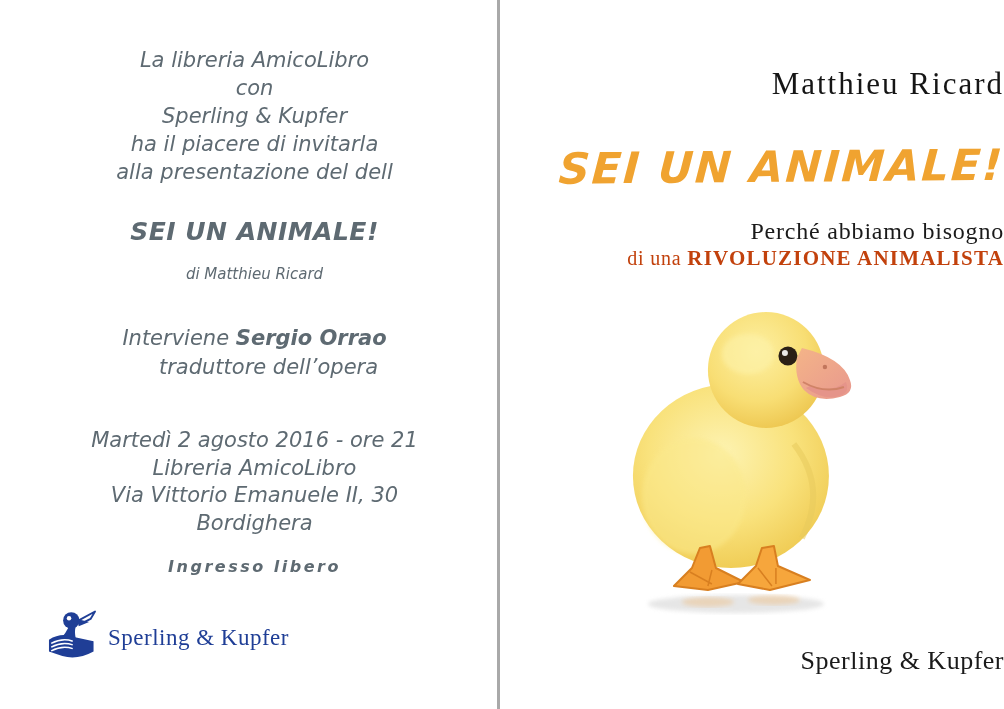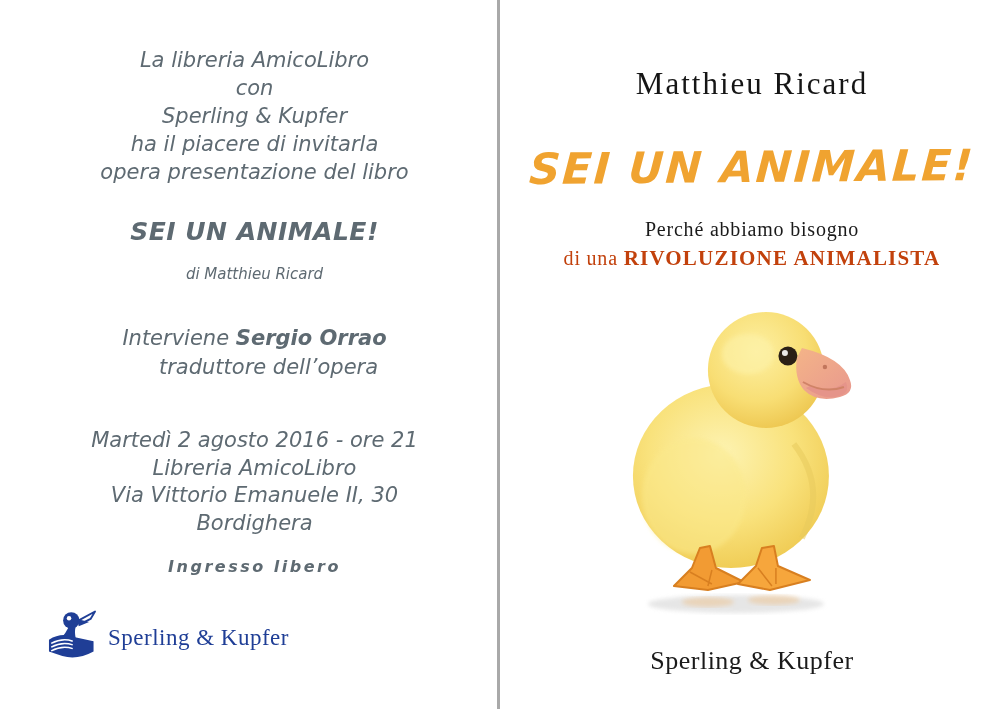--- a/index.html
+++ b/index.html
@@ -26,44 +26,44 @@
   .event-block { top:427px; font-size:21px; font-style:italic; line-height:27.5px; }
   .event-line { display:block; }
   .admission { top:557px; font-size:16px; font-weight:bold; font-style:italic; letter-spacing:2.5px; }
 
   .logos { position:absolute; top:602px; left:0; width:497px; height:90px; }
   .sk-logo { position:absolute; left:46px; top:6px; display:flex; align-items:center; }
   .sk-wordmark { font-family:"Liberation Serif", serif; font-size:23px; color:#1f3e96; margin-left:10px; letter-spacing:0.5px; }
   .amico-logo { position:absolute; left:312px; top:6px; }
 
   
-  .right-panel { position:absolute; left:500px; top:0; width:504px; height:709px; text-align:center; color:#1a1a1a; }
+  .right-panel { position:absolute; left:500px; top:0; width:504px; height:709px; text-align:right; color:#1a1a1a; }
   .right-panel .abs { position:absolute; left:0; right:0; }
   .cover-author { top:66px; font-family:"Liberation Serif", serif; font-size:31px; letter-spacing:2px; color:#151515; }
   .cover-title { top:142px; font-family:"DejaVu Sans", sans-serif; font-size:43px; font-weight:bold; font-style:italic;
                  color:#f0a330; letter-spacing:2px; transform:skewX(-4deg) rotate(-0.5deg); white-space:nowrap; }
-  .cover-sub1 { top:218px; font-family:"Liberation Serif", serif; font-size:20px; letter-spacing:0.8px; color:#1a1a1a; }
+  .cover-sub1 { top:218px; font-family:"Liberation Serif", serif; font-size:24px; letter-spacing:0.8px; color:#1a1a1a; }
   .cover-sub2 { top:246px; font-family:"Liberation Serif", serif; font-size:20px; letter-spacing:0.8px; color:#c2410c; }
   .cover-sub2 .em { font-weight:bold; font-size:21px; letter-spacing:1.2px; }
   .duck-wrap { position:absolute; top:296px; left:50%; transform:translateX(-54%); width:252px; height:322px; }
   .cover-publisher { top:646px; font-family:"Liberation Serif", serif; font-size:26px; color:#1a1a1a; letter-spacing:0.5px; }
 </style>
 </head>
 <body>
 
 <div class="canvas">
 
   <div class="left-panel">
 
     <div class="abs intro-block">
       <span class="intro-line">La libreria AmicoLibro</span>
       <span class="intro-line">con</span>
       <span class="intro-line">Sperling &amp; Kupfer</span>
       <span class="intro-line">ha il piacere di invitarla</span>
-      <span class="intro-line">opera presentazione del libro</span>
+      <span class="intro-line">alla presentazione del dell</span>
     </div>
 
     <div class="abs left-title">SEI UN ANIMALE!</div>
     <div class="abs left-author">di Matthieu Ricard</div>
 
     <div class="abs speaker-line">
       <span>Interviene </span><b>Sergio Orrao</b>
     </div>
     <div class="abs speaker-role">traduttore dell’opera</div>
 

